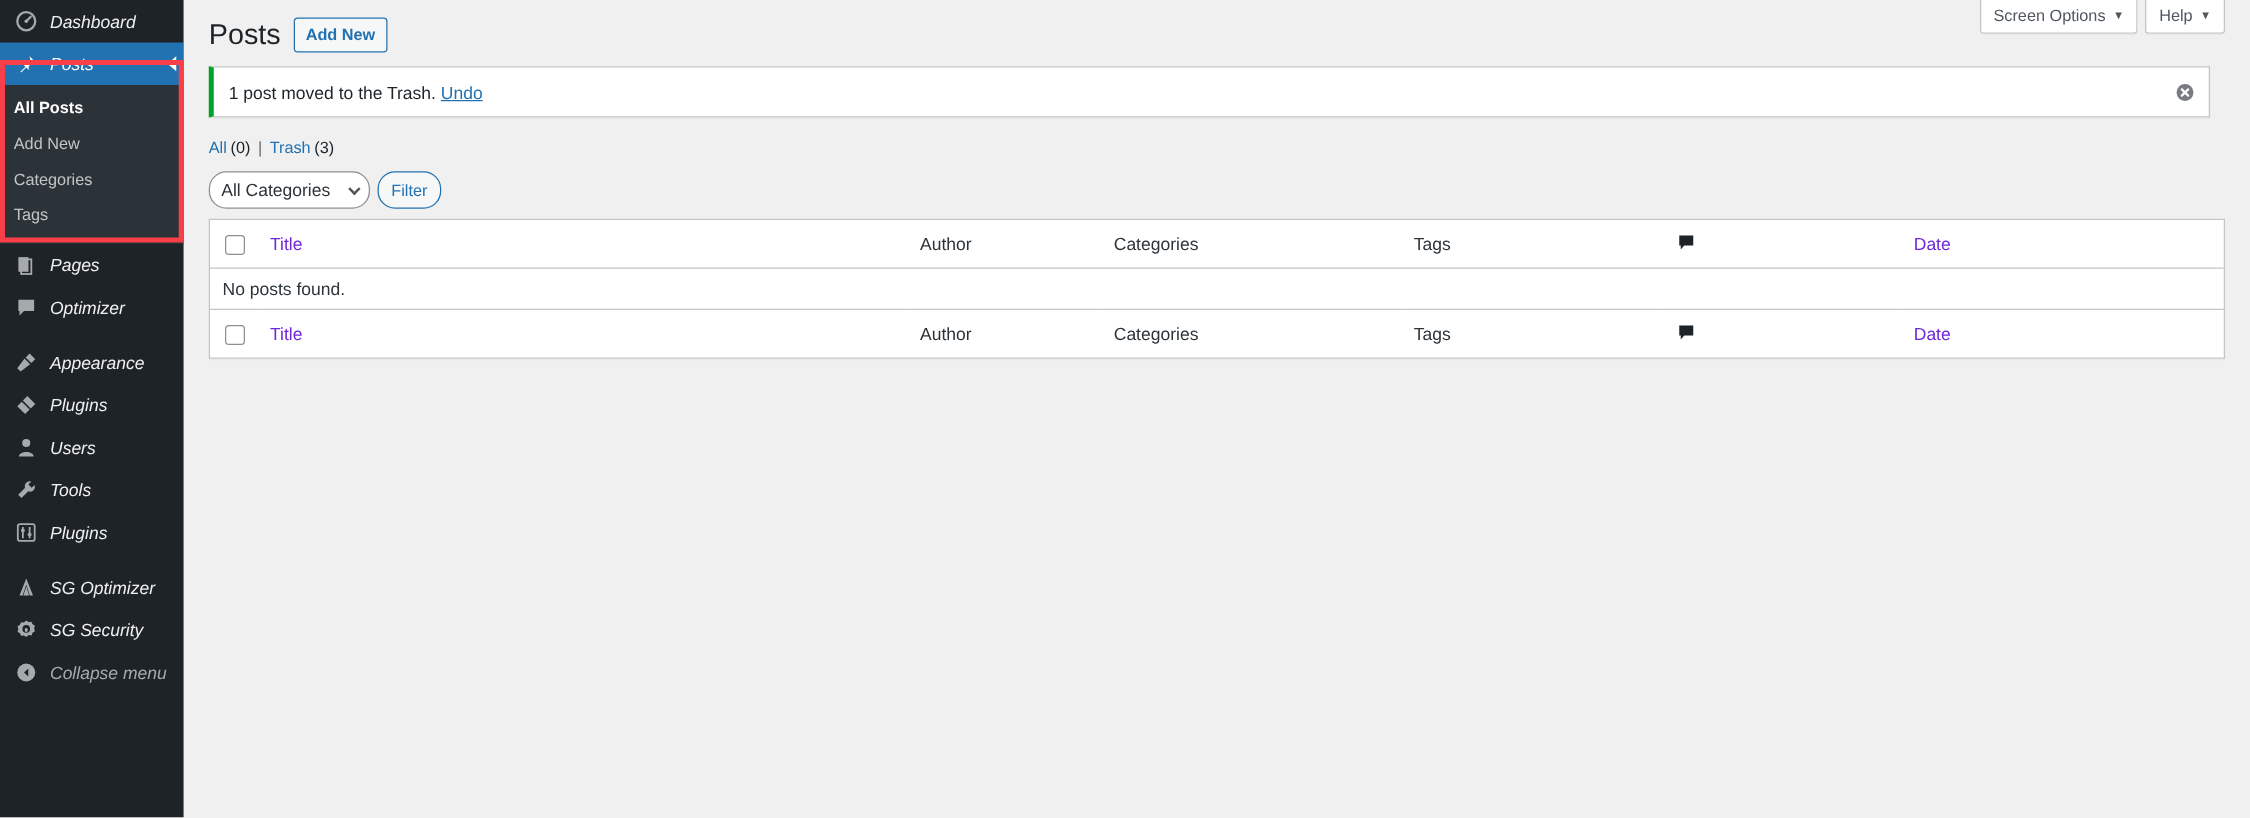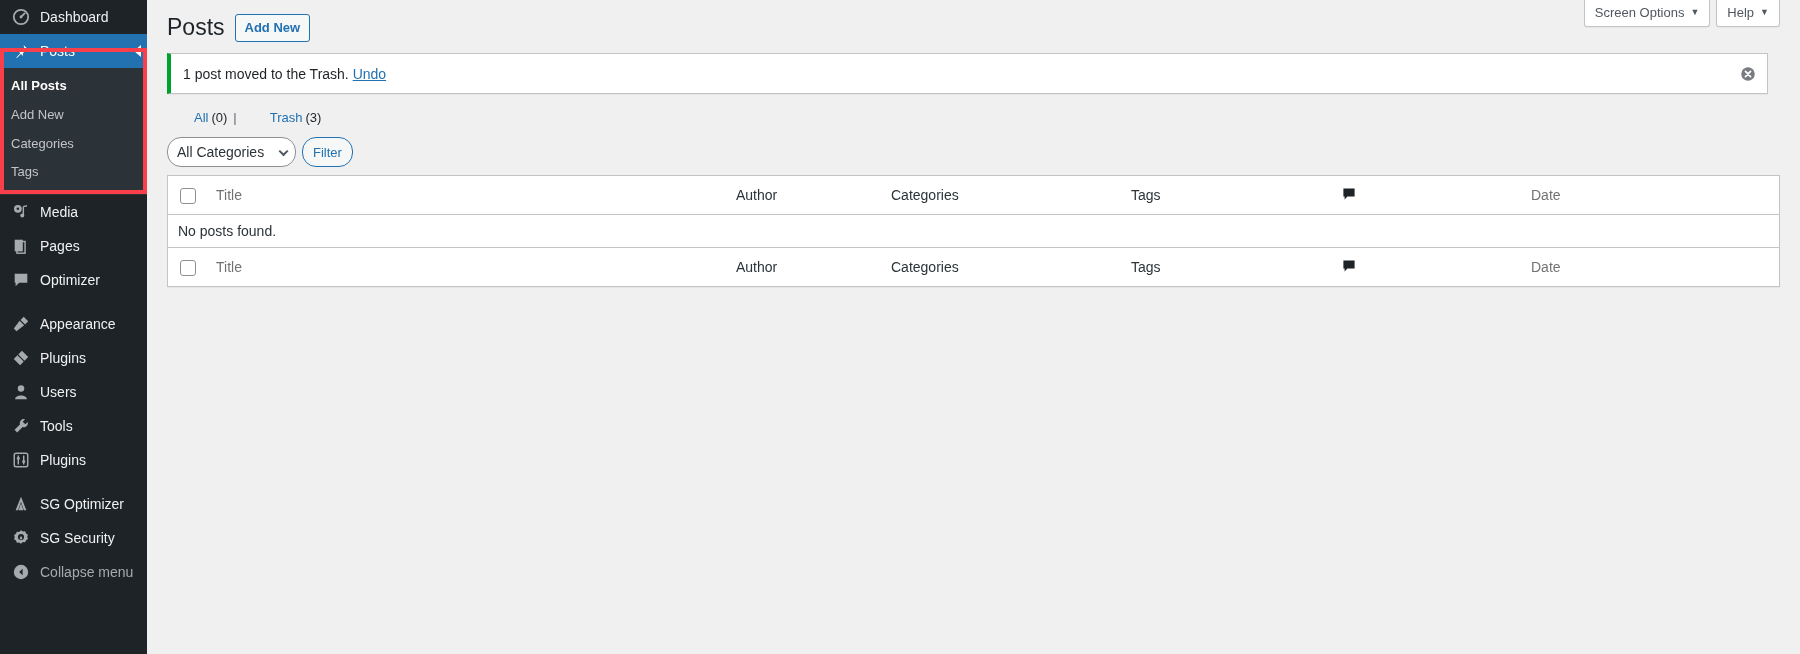--- a/index.html
+++ b/index.html
@@ -19,20 +19,21 @@
     padding-top: 0;
   }
   .menu-item {
     display: flex; align-items: center;
     height: 34px;
     padding-left: 11px;
     color: #f0f0f1;
     font-size: 14px;
     cursor: pointer;
     position: relative;
+    font-style: italic;
   }
   .menu-item .mi-label { margin-left: 9px; line-height: 1; white-space: nowrap; }
   .menu-item.active {
     background: #2271b1;
     color: #fff;
     font-weight: 400;
   }
   .menu-item.dim { color: #a7aaad; }
   .menu-sep { height: 10px; }
   .icn {
@@ -140,21 +141,21 @@
     width: 18px; height: 18px; cursor: pointer;
   }
 
   .subsubsub {
     list-style: none;
     font-size: 13px;
     color: #1d2327;
     margin-top: 16px;
     display: flex; align-items: center; gap: 0px;
   }
-  .subsubsub a { color: #2271b1; text-decoration: none; cursor: pointer; margin-left: 27px; }
+  .subsubsub a { color: #2271b1; text-decoration: none; cursor: pointer; }
   .subsubsub .sep { color: #646970; margin: 0 6px; }
   .subsubsub .cnt { color: #1d2327; margin-left: 3px; }
 
   .tablenav {
     margin-top: 12px;
     display: flex; align-items: center; gap: 6px;
     height: 30px;
   }
   .select-wrap {
     position: relative;
@@ -206,21 +207,21 @@
     text-align: left;
     font-size: 14px;
     font-weight: 400;
     color: #2c3338;
     padding: 8px 10px;
     vertical-align: middle;
   }
   table.wp-list thead th { border-bottom: 1px solid #c3c4c7; height: 39px; }
   table.wp-list tfoot th { border-top: 1px solid #c3c4c7; height: 39px; }
   table.wp-list th a, table.wp-list .sortlink {
-    color: #737373; text-decoration: none; cursor: pointer;
+    color: #6d28d9; text-decoration: none; cursor: pointer;
   }
   .col-cb { width: 38px; padding-left: 12px !important; }
   .col-title { width: 520px; }
   .col-author { width: 155px; }
   .col-cats { width: 240px; }
   .col-tags { width: 210px; }
   .col-comments { width: 190px; }
   .col-date { width: auto; }
   .cb {
     width: 16px; height: 16px;
@@ -266,31 +267,20 @@
       <span class="arrow-left"></span>
     </div>
 
     <div class="submenu">
       <div class="submenu-item current">All Posts</div>
       <div class="submenu-item">Add New</div>
       <div class="submenu-item">Categories</div>
       <div class="submenu-item">Tags</div>
     </div>
 
-    <div class="menu-item">
-      <span class="icn">
-        <svg width="18" height="18" viewBox="0 0 20 20">
-            <circle cx="6.5" cy="6.5" r="4.3" fill="#a7aaad"></circle>
-            <circle cx="6.5" cy="6.5" r="1.4" fill="#1d2327"></circle>
-            <path d="M12.6 4 L12.6 13.5 M12.6 4 L16.6 3" stroke="#a7aaad" stroke-width="1.6" fill="none"></path>
-            <circle cx="11.4" cy="14" r="2.2" fill="#a7aaad"></circle>
-          </svg>
-      </span>
-      <span class="mi-label">Media</span>
-    </div>
 
     <div class="menu-item">
       <span class="icn">
         <svg width="18" height="18" viewBox="0 0 20 20">
             <rect x="3" y="3" width="9" height="13" fill="#a7aaad"></rect>
             <rect x="5.5" y="5" width="9" height="13" fill="none" stroke="#a7aaad" stroke-width="1.6"></rect>
           </svg>
       </span>
       <span class="mi-label">Pages</span>
     </div>

